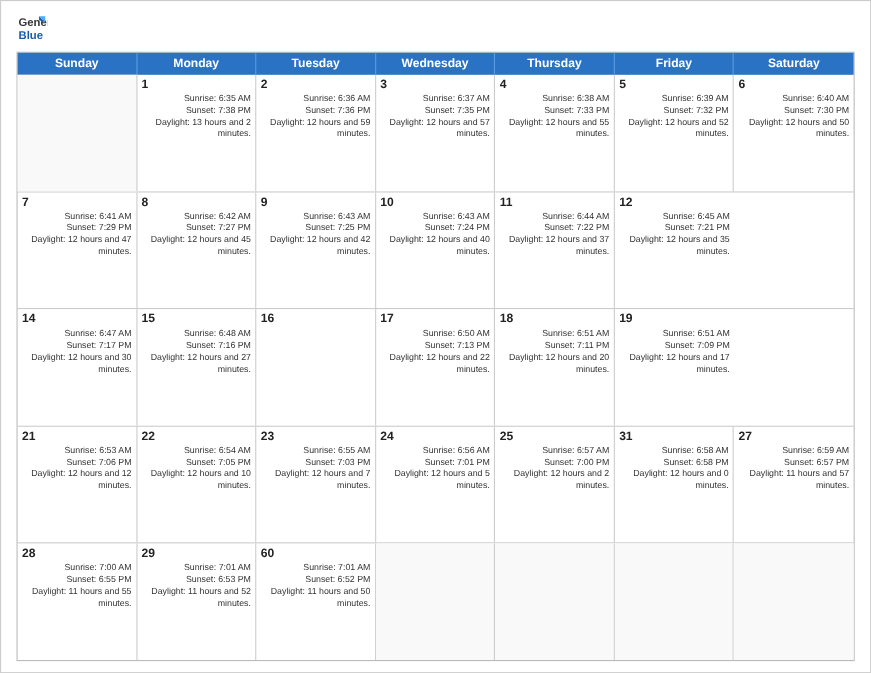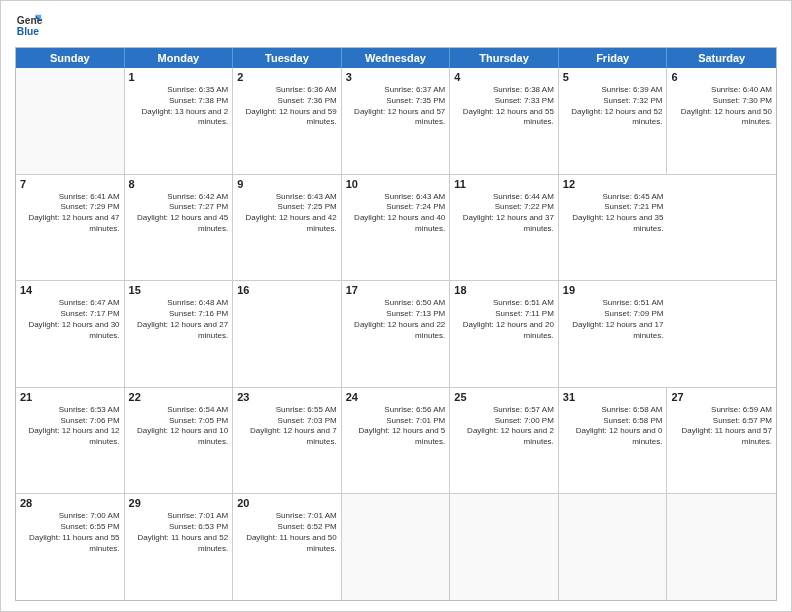--- a/index.html
+++ b/index.html
@@ -243,21 +243,21 @@
         <div class="cal-week">
           <div class="cal-cell">
             <span class="day-num">28</span>
             <div class="cell-info">Sunrise: 7:00 AM<br>Sunset: 6:55 PM<br>Daylight: 11 hours and 55 minutes.</div>
           </div>
           <div class="cal-cell">
             <span class="day-num">29</span>
             <div class="cell-info">Sunrise: 7:01 AM<br>Sunset: 6:53 PM<br>Daylight: 11 hours and 52 minutes.</div>
           </div>
           <div class="cal-cell">
-            <span class="day-num">20</span>
+            <span class="day-num">60</span>
             <div class="cell-info">Sunrise: 7:01 AM<br>Sunset: 6:52 PM<br>Daylight: 11 hours and 50 minutes.</div>
           </div>
           <div class="cal-cell empty"></div>
           <div class="cal-cell empty"></div>
           <div class="cal-cell empty"></div>
           <div class="cal-cell empty"></div>
         </div>
       </div>
   </div>
 </div>

